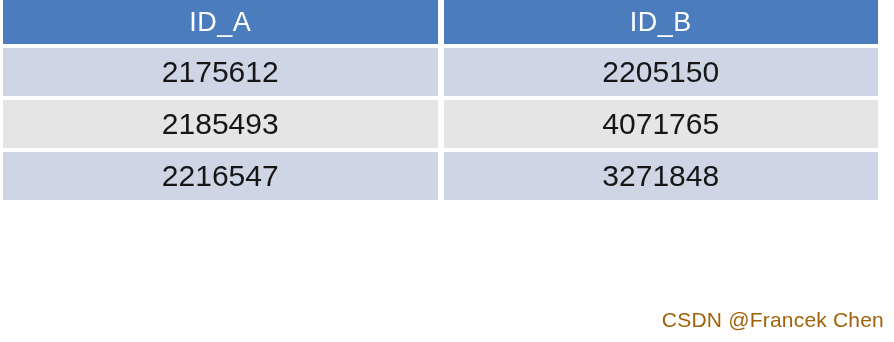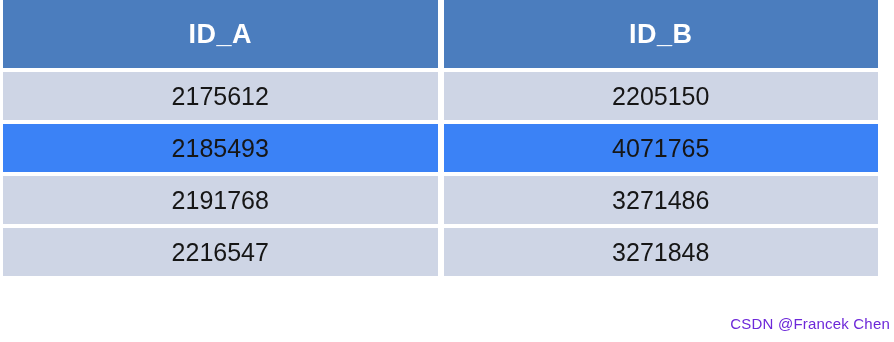--- a/index.html
+++ b/index.html
@@ -31,52 +31,52 @@
     table-layout: fixed;
     margin: 0;
     margin-top: -4px;
     margin-left: -6px;
   }
 
   .data-table th {
     background: #4b7dbe;
     color: #ffffff;
     font-size: 27px;
-    font-weight: bold;
+    font-weight: normal;
     text-align: center;
     height: 44px;
-    padding: 12px;
+    padding: 0;
     letter-spacing: 0.5px;
     border: none;
   }
 
   .data-table td {
-    font-size: 25px;
+    font-size: 30px;
     font-weight: normal;
     color: #161616;
     text-align: center;
     height: 48px;
     padding: 0;
     border: none;
   }
 
   .data-table tr.row-dark td {
     background: #ced5e5;
   }
 
   .data-table tr.row-light td {
-    background: #3b82f6;
+    background: #e5e5e5;
   }
 
   .watermark {
     position: absolute;
-    right: 4px;
+    right: 10px;
     bottom: 6px;
-    font-size: 15px;
-    color: #6d28d9;
+    font-size: 21px;
+    color: #a16207;
     text-shadow: 0 1px 0 rgba(255,255,255,0.75);
     white-space: nowrap;
     letter-spacing: 0.2px;
     pointer-events: none;
   }
 </style>
 </head>
 <body>
 
 <div class="table-wrap">
@@ -90,24 +90,20 @@
     <tbody>
       <tr class="row-dark">
         <td>2175612</td>
         <td>2205150</td>
       </tr>
       <tr class="row-light">
         <td>2185493</td>
         <td>4071765</td>
       </tr>
       <tr class="row-dark">
-        <td>2191768</td>
-        <td>3271486</td>
-      </tr>
-      <tr class="row-dark">
         <td>2216547</td>
         <td>3271848</td>
       </tr>
     </tbody>
   </table>
 
   <div class="watermark">CSDN @Francek Chen</div>
 </div>
 
 </body></html>

